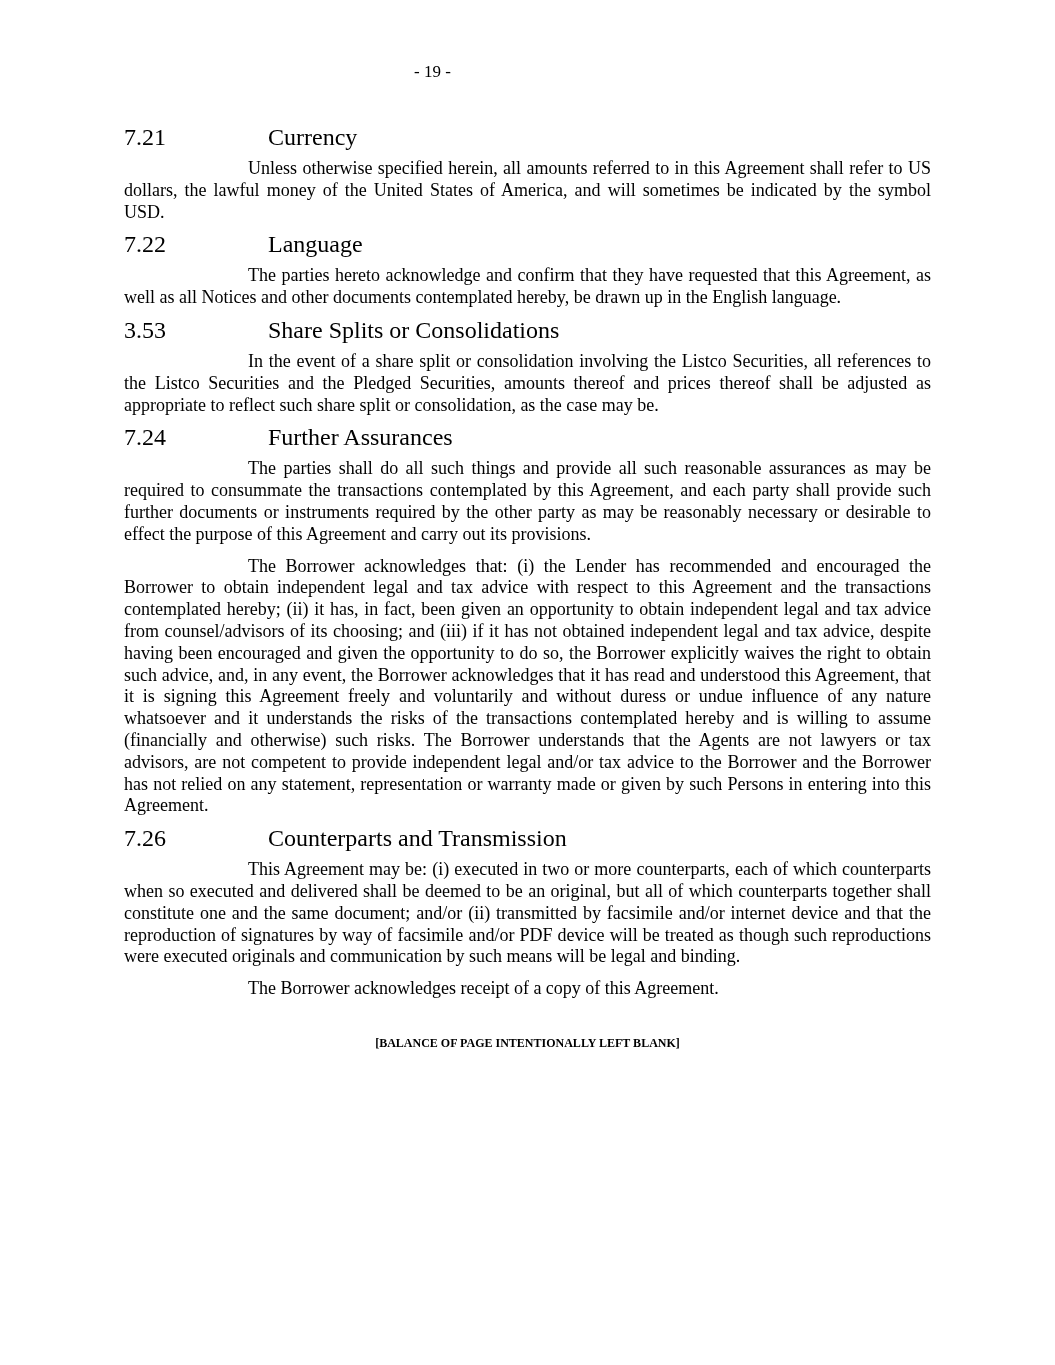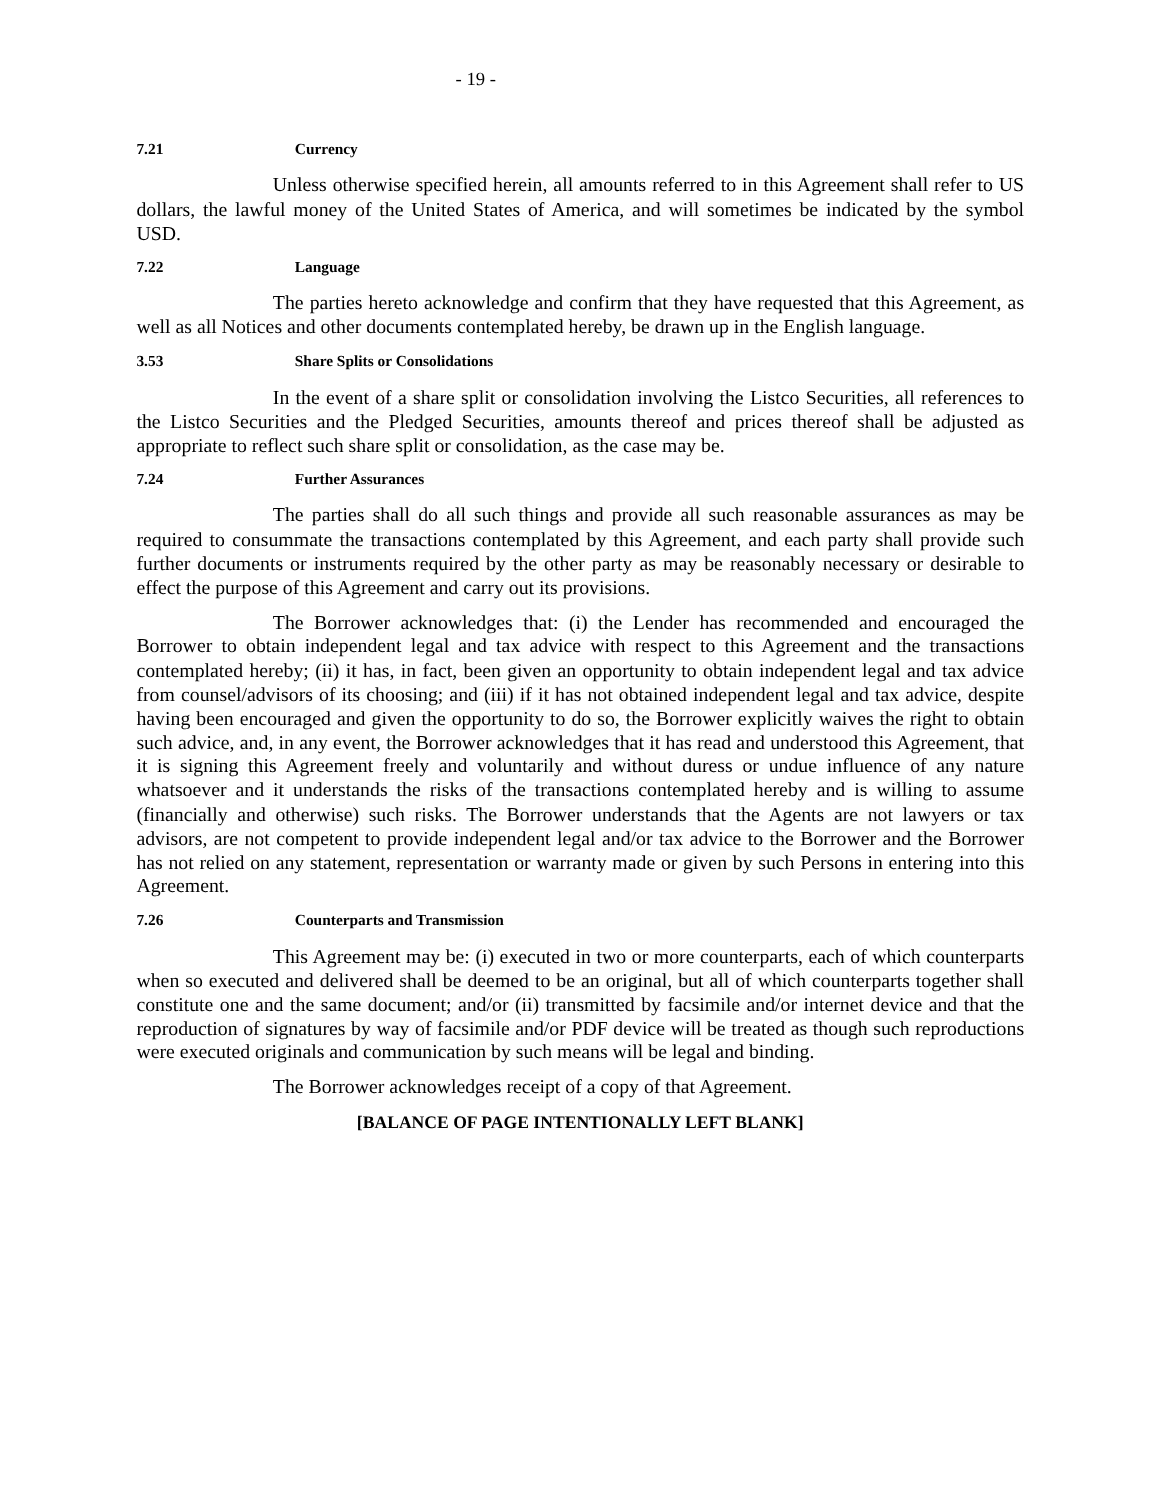--- a/index.html
+++ b/index.html
@@ -27,22 +27,22 @@
   .content {
     position: absolute;
     left: 124px;
     top: 126px;
     width: 807px;
   }
   .section {
     margin: 0 0 10px 0;
   }
   .section-heading {
-    font-weight: bold;
-    font-size: 14px;
+    font-weight: normal;
+    font-size: 24px;
     line-height: 22px;
     height: 22px;
     position: relative;
     margin-bottom: 10px;
   }
   .section-number {
     position: absolute;
     left: 0;
     top: 0;
   }
@@ -59,24 +59,24 @@
     text-indent: 124px;
     margin: 0;
   }
   .section-body.no-indent {
     text-indent: 0;
     padding-left: 124px;
     text-align: left;
   }
   .blank-notice {
     font-weight: bold;
-    font-size: 16px;
+    font-size: 12px;
     line-height: 22px;
     text-align: center;
-    margin-top: 10px;
+    margin-top: 32px;
     padding-left: 0;
   }
 </style>
 </head>
 <body>
 
 <div class="page-number">- 19 -</div>
 
 <div class="content">
 
@@ -118,18 +118,18 @@
 
   <div class="section">
     <div class="section-heading">
       <span class="section-number">7.26</span>
       <span class="section-title">Counterparts and Transmission</span>
     </div>
     <p class="section-body">This Agreement may be: (i) executed in two or more counterparts, each of which counterparts when so executed and delivered shall be deemed to be an original, but all of which counterparts together shall constitute one and the same document; and/or (ii) transmitted by facsimile and/or internet device and that the reproduction of signatures by way of facsimile and/or PDF device will be treated as though such reproductions were executed originals and communication by such means will be legal and binding.</p>
   </div>
 
   <div class="section">
-    <p class="section-body no-indent">The Borrower acknowledges receipt of a copy of that Agreement.</p>
+    <p class="section-body no-indent">The Borrower acknowledges receipt of a copy of this Agreement.</p>
   </div>
 
   <div class="blank-notice">[BALANCE OF PAGE INTENTIONALLY LEFT BLANK]</div>
 
 </div>
 
 </body></html>

